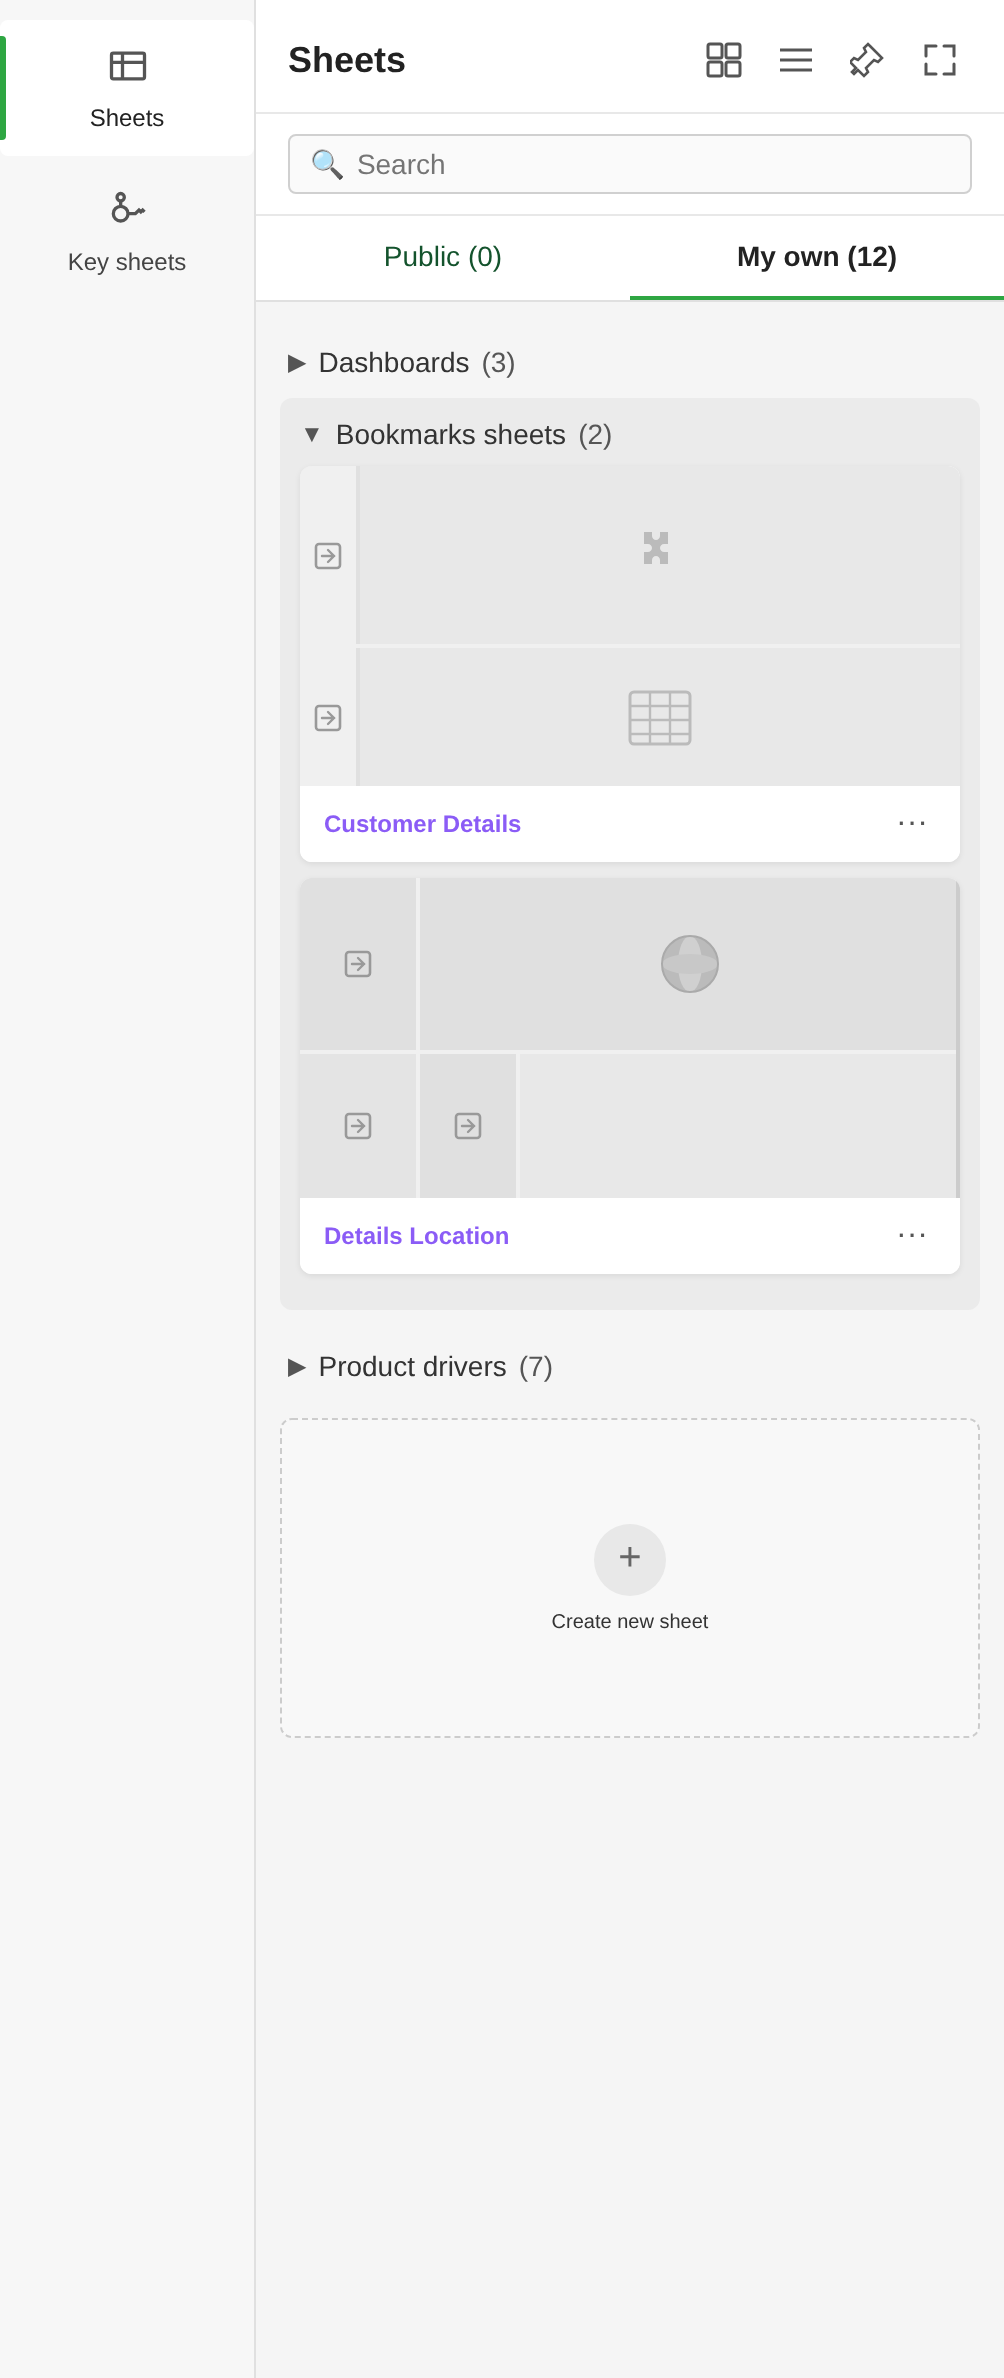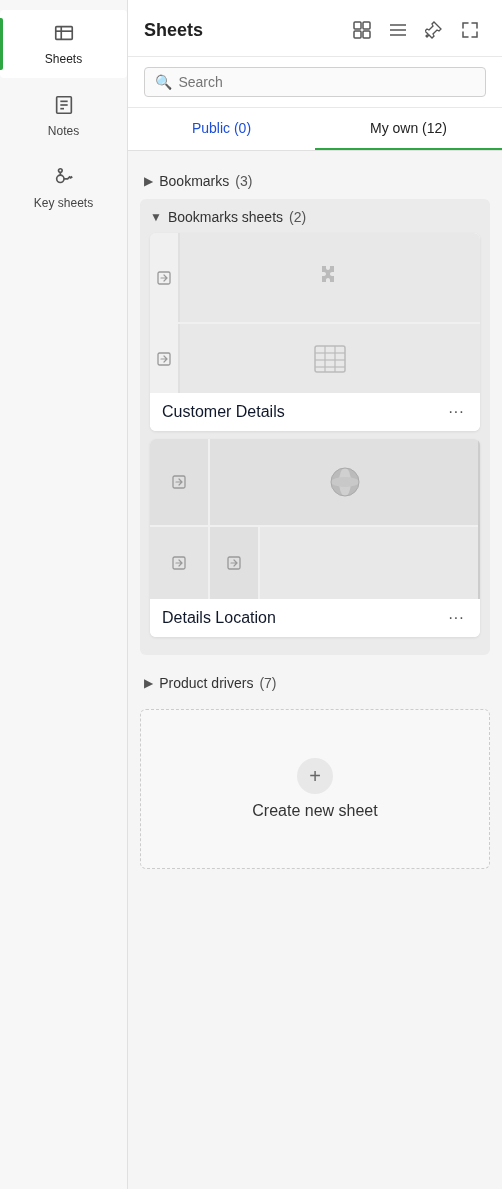--- a/index.html
+++ b/index.html
@@ -131,29 +131,29 @@
     
     .tabs {
       display: flex;
       border-bottom: 1px solid #e0e0e0;
     }
     .tab {
       flex: 1;
       padding: 12px 0;
       text-align: center;
       font-size: 14px;
-      color: #1d4ed8;
+      color: #14532d;
       cursor: pointer;
       border-bottom: 2px solid transparent;
       user-select: none;
     }
     .tab.active {
       color: #222;
       border-bottom: 2px solid #2ea642;
-      font-weight: 400;
+      font-weight: 700;
     }
 
     
     .content {
       padding: 12px 12px;
       background: #f5f5f5;
       flex: 1;
     }
 
     
@@ -297,23 +297,23 @@
 
     
     .sheet-footer {
       display: flex;
       align-items: center;
       justify-content: space-between;
       padding: 8px 12px;
       background: #fff;
     }
     .sheet-name {
-      font-size: 16px;
-      color: #0f172a;
-      font-weight: 400;
+      font-size: 12px;
+      color: #8b5cf6;
+      font-weight: 700;
     }
     .more-btn {
       background: transparent;
       border: none;
       cursor: pointer;
       color: #555;
       font-size: 16px;
       padding: 2px 4px;
       border-radius: 3px;
     }
@@ -337,21 +337,21 @@
       height: 36px;
       border-radius: 50%;
       background: #e8e8e8;
       display: flex;
       align-items: center;
       justify-content: center;
       font-size: 20px;
       color: #666;
     }
     .create-label {
-      font-size: 16px;
+      font-size: 10px;
       color: #333;
       font-weight: 500;
     }
 
     
     .svg-icon {
       width: 22px;
       height: 22px;
     }
   </style>
@@ -365,31 +365,20 @@
       <svg class="svg-icon" viewBox="0 0 24 24" fill="none" stroke="#555" stroke-width="1.8">
         <rect x="3" y="5" width="18" height="14" rx="1"></rect>
         <line x1="3" y1="10" x2="21" y2="10"></line>
         <line x1="9" y1="5" x2="9" y2="19"></line>
       </svg>
     </span>
     <span class="sidebar-label">Sheets</span>
   </div>
 
 
-  <div class="sidebar-item">
-    <span class="sidebar-icon">
-      <svg class="svg-icon" viewBox="0 0 24 24" fill="none" stroke="#555" stroke-width="1.8">
-        <rect x="4" y="3" width="16" height="18" rx="1"></rect>
-        <line x1="8" y1="8" x2="16" y2="8"></line>
-        <line x1="8" y1="12" x2="16" y2="12"></line>
-        <line x1="8" y1="16" x2="12" y2="16"></line>
-      </svg>
-    </span>
-    <span class="sidebar-label">Notes</span>
-  </div>
 
   <div class="sidebar-item">
     <span class="sidebar-icon">
       <svg class="svg-icon" viewBox="0 0 24 24" fill="none" stroke="#555" stroke-width="1.8">
         <circle cx="8" cy="14" r="4"></circle>
         <path d="M12 14h4l2-2 1 1 1-1 1 1"></path>
         <path d="M8 10V7"></path>
         <circle cx="8" cy="5" r="2"></circle>
       </svg>
     </span>
@@ -440,21 +429,21 @@
 
   <div class="tabs">
     <div class="tab">Public (0)</div>
     <div class="tab active">My own (12)</div>
   </div>
 
   <div class="content">
 
     <div class="section-row">
       <span class="chevron">▶</span>
-      <span>Bookmarks</span>
+      <span>Dashboards</span>
       <span class="section-count">(3)</span>
     </div>
 
     <div class="sheet-group">
       <div class="section-row" style="padding:0 0 8px 0;">
         <span class="chevron">▼</span>
         <span>Bookmarks sheets</span>
         <span class="section-count">(2)</span>
       </div>
 

